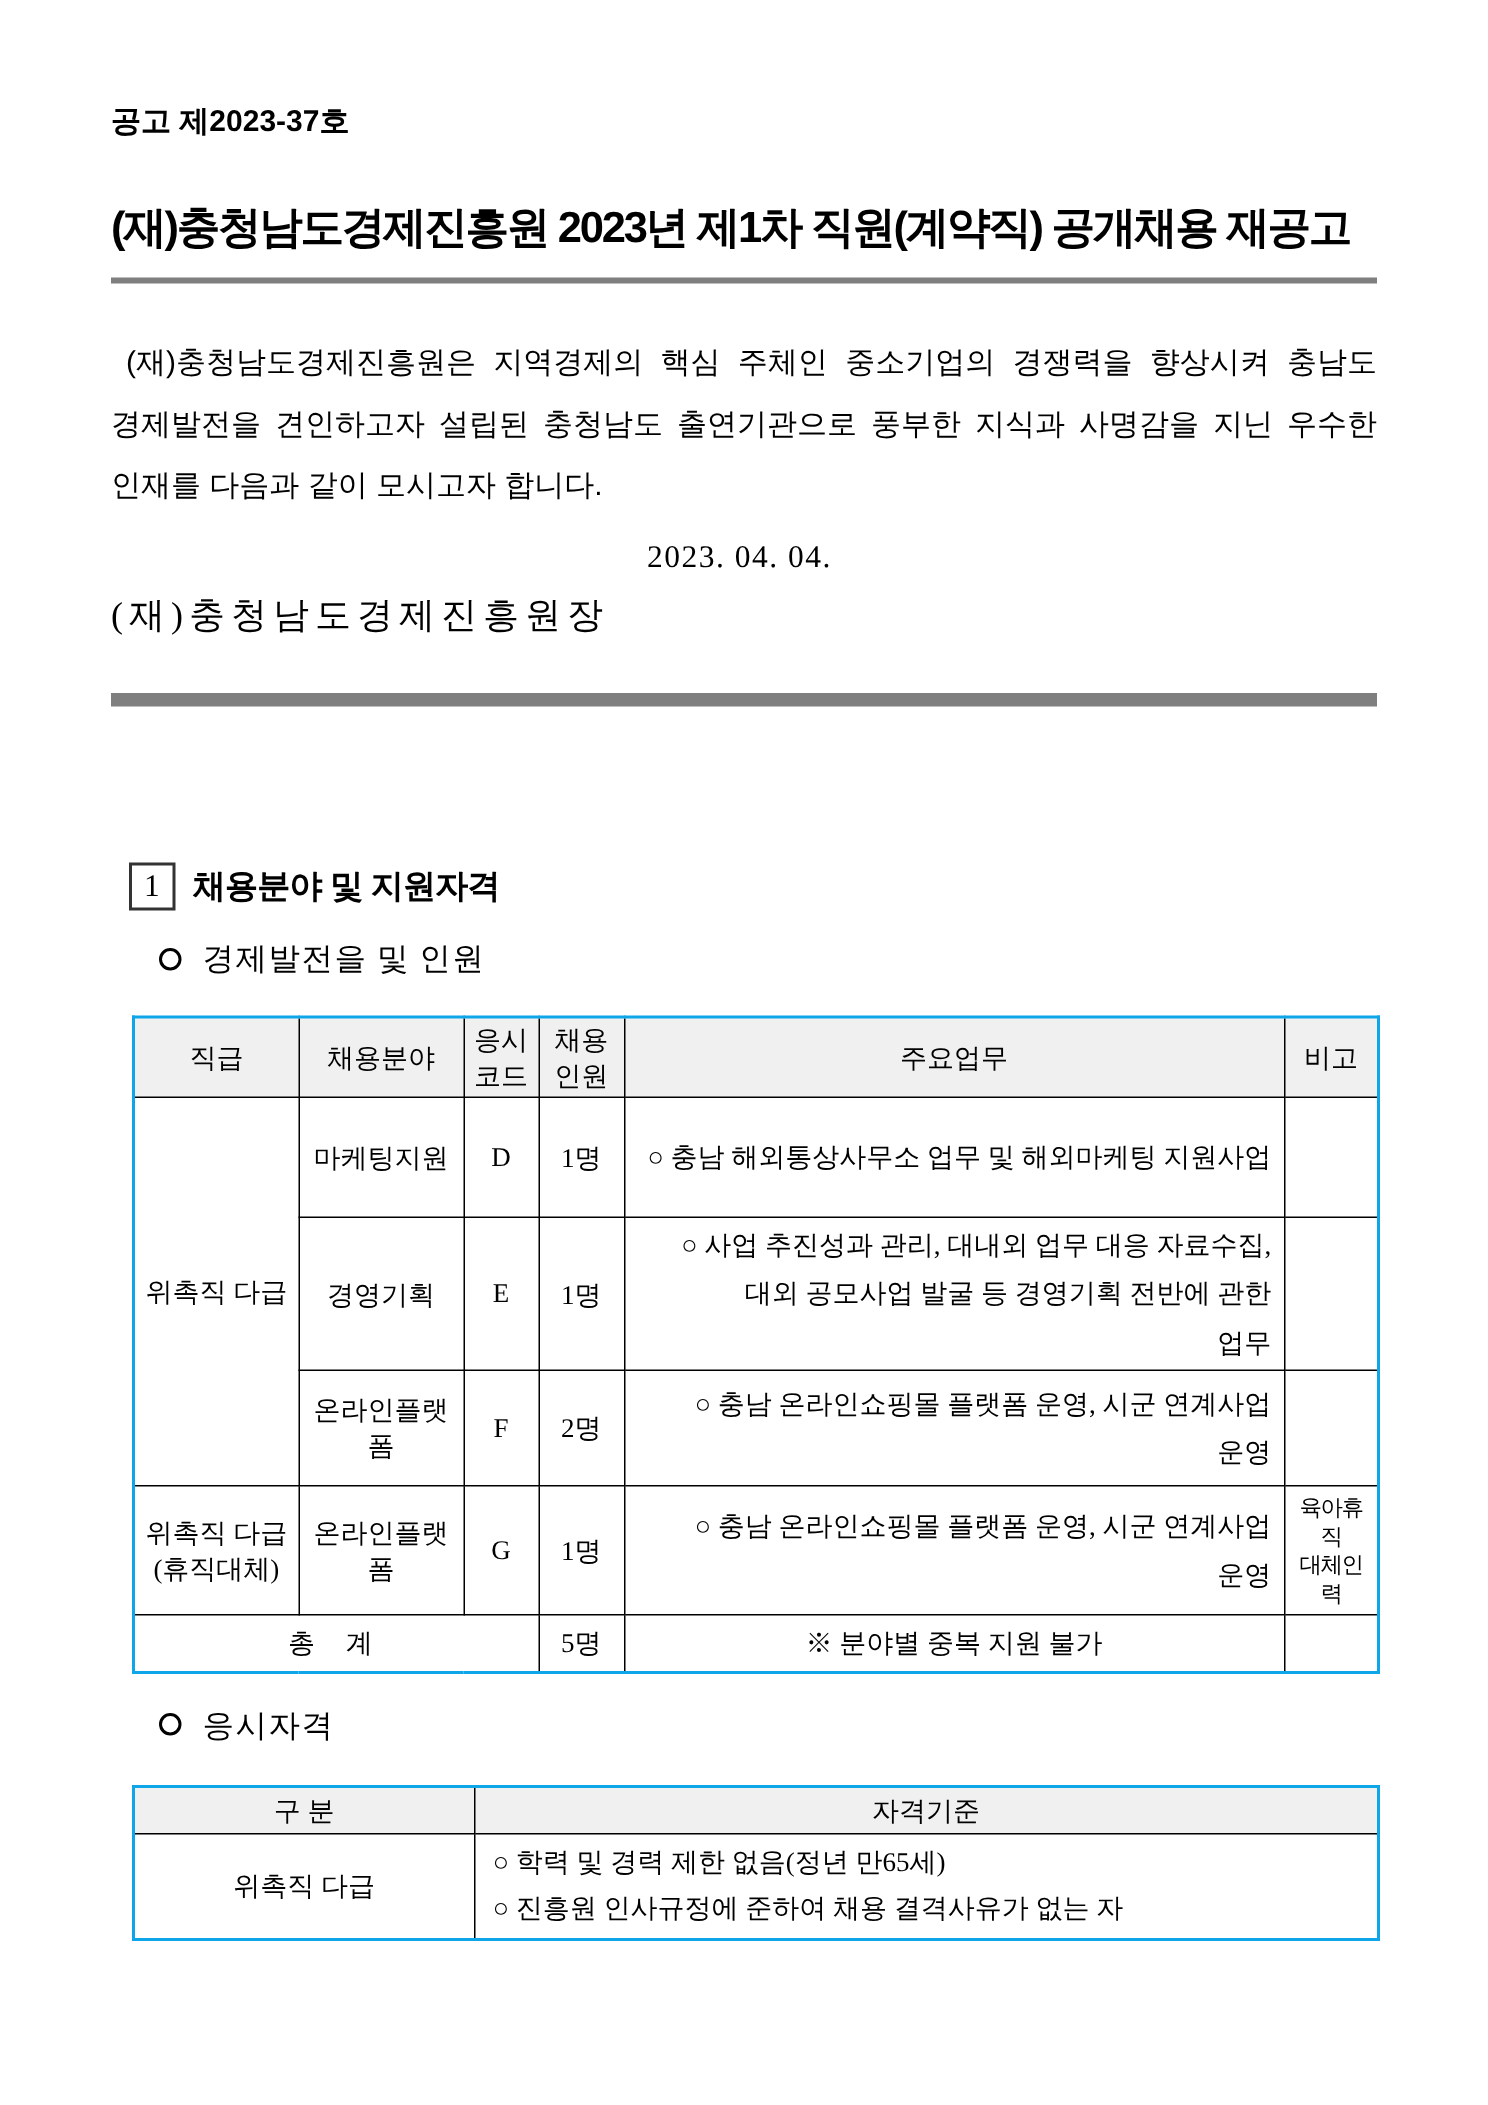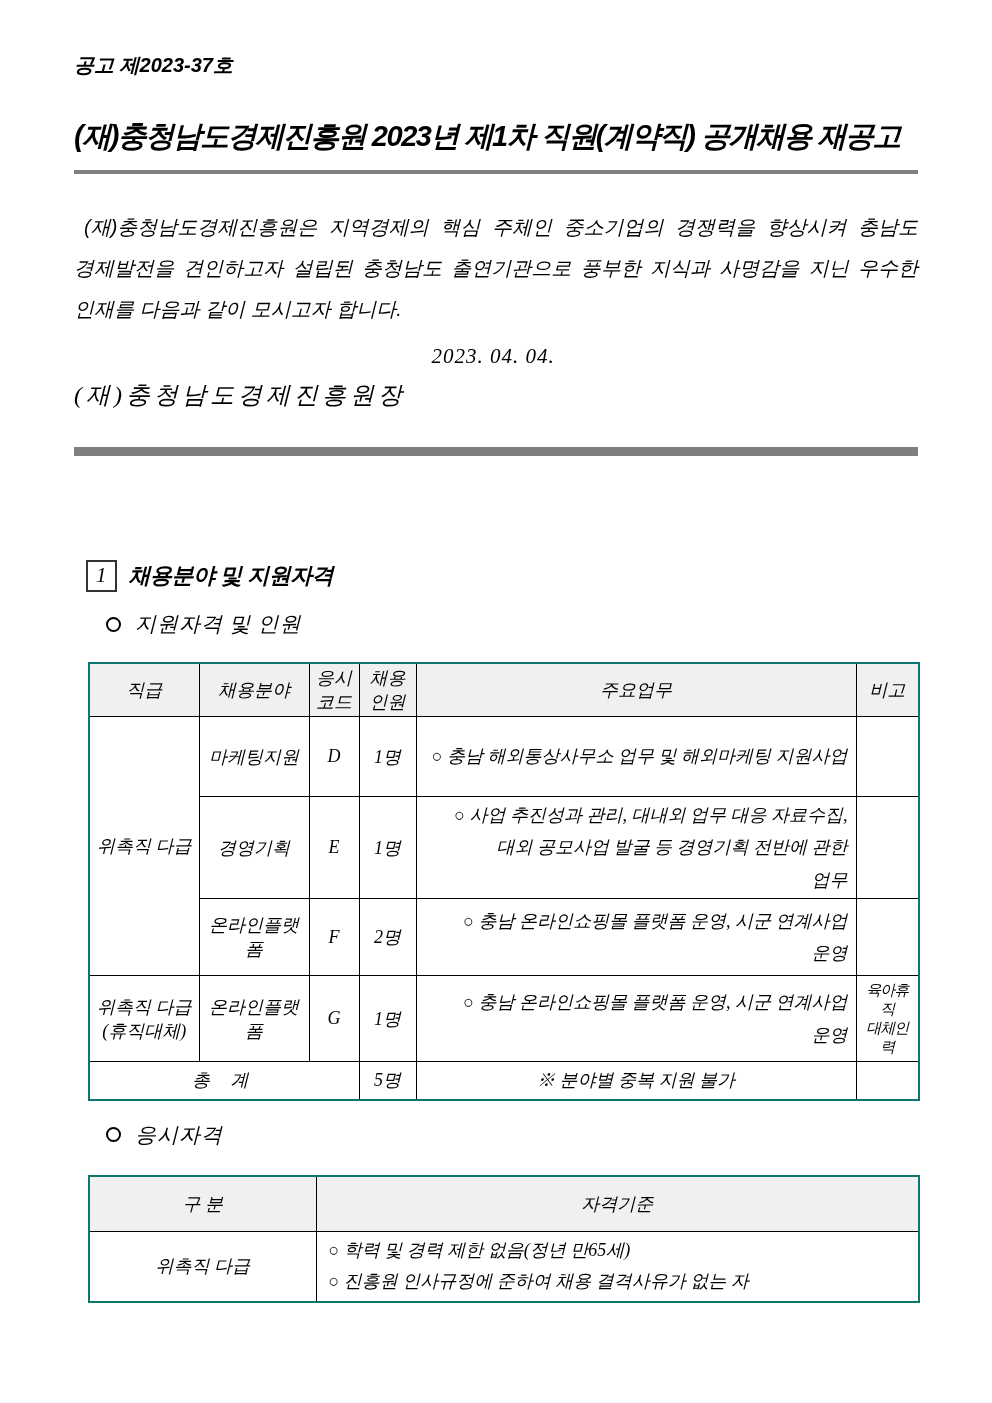--- a/index.html
+++ b/index.html
@@ -6,22 +6,21 @@
   html, body { background: #ffffff; }
   body {
     width: 992px;
     height: 1403px;
     font-family: "Liberation Serif", "DejaVu Serif", serif;
     color: #000000;
     position: relative;
     overflow: hidden;
   }
   .page {
-    padding: 52px 74px 0 74px;
-    font-style: italic;
+    padding: 67px 74px 0 74px;
   }
   
   .notice-no {
     font-family: "Liberation Sans", "DejaVu Sans", sans-serif;
     font-weight: bold;
     font-size: 20px;
     letter-spacing: 0px;
   }
   
   .doc-title {
@@ -117,21 +116,21 @@
   }
   .tbl1 { margin-top: 24px; }
   .tbl2 { margin-top: 26px; }
   th, td {
     border: 1px solid #000;
     text-align: center;
     vertical-align: middle;
     padding: 2px 4px;
     font-weight: normal;
   }
-  table { border: 2px solid #0f766e; }
+  table { border: 2px solid #0ea5e9; }
   thead th {
     background: #f0f0f0;
     font-size: 18px;
   }
   .pre-line { white-space: pre-line; margin-top: 25px; }
   .duty-cell {
     text-align: right;
     padding-left: 14px;
     padding-right: 8px;
   }
@@ -150,21 +149,21 @@
   }
   .criteria-item { line-height: 1.75; word-break: keep-all; }
   
   .h-head { height: 52px; }
   .h-r1 { height: 80px; }
   .h-r2 { height: 95px; }
   .h-r3 { height: 77px; }
   .h-r4 { height: 86px; }
   .h-total { height: 38px; }
   
-  .h2-head { height: 56px; }
+  .h2-head { height: 32px; }
   .h2-row { height: 70px; }
 </style>
 </head>
 <body>
 
 <div class="page">
 
   <div class="notice-no">공고 제2023-37호</div>
 
   <div class="doc-title">(재)충청남도경제진흥원 2023년 제1차 직원(계약직) 공개채용 재공고</div>
@@ -177,21 +176,21 @@
 
   <div class="big-rule"></div>
 
   <div class="section-head">
     <span class="num-box">1</span>
     <span class="section-title">채용분야 및 지원자격</span>
   </div>
 
   <div class="bullet-line first">
     <span class="circle-bullet"></span>
-    <span>지원자격 및 인원</span>
+    <span>경제발전을 및 인원</span>
   </div>
 
   <table class="tbl1">
     <colgroup>
       <col style="width:110px">
         <col style="width:110px">
         <col style="width:50px">
       <col style="width:57px">
         <col style="width:440px">
         <col style="width:63px">

